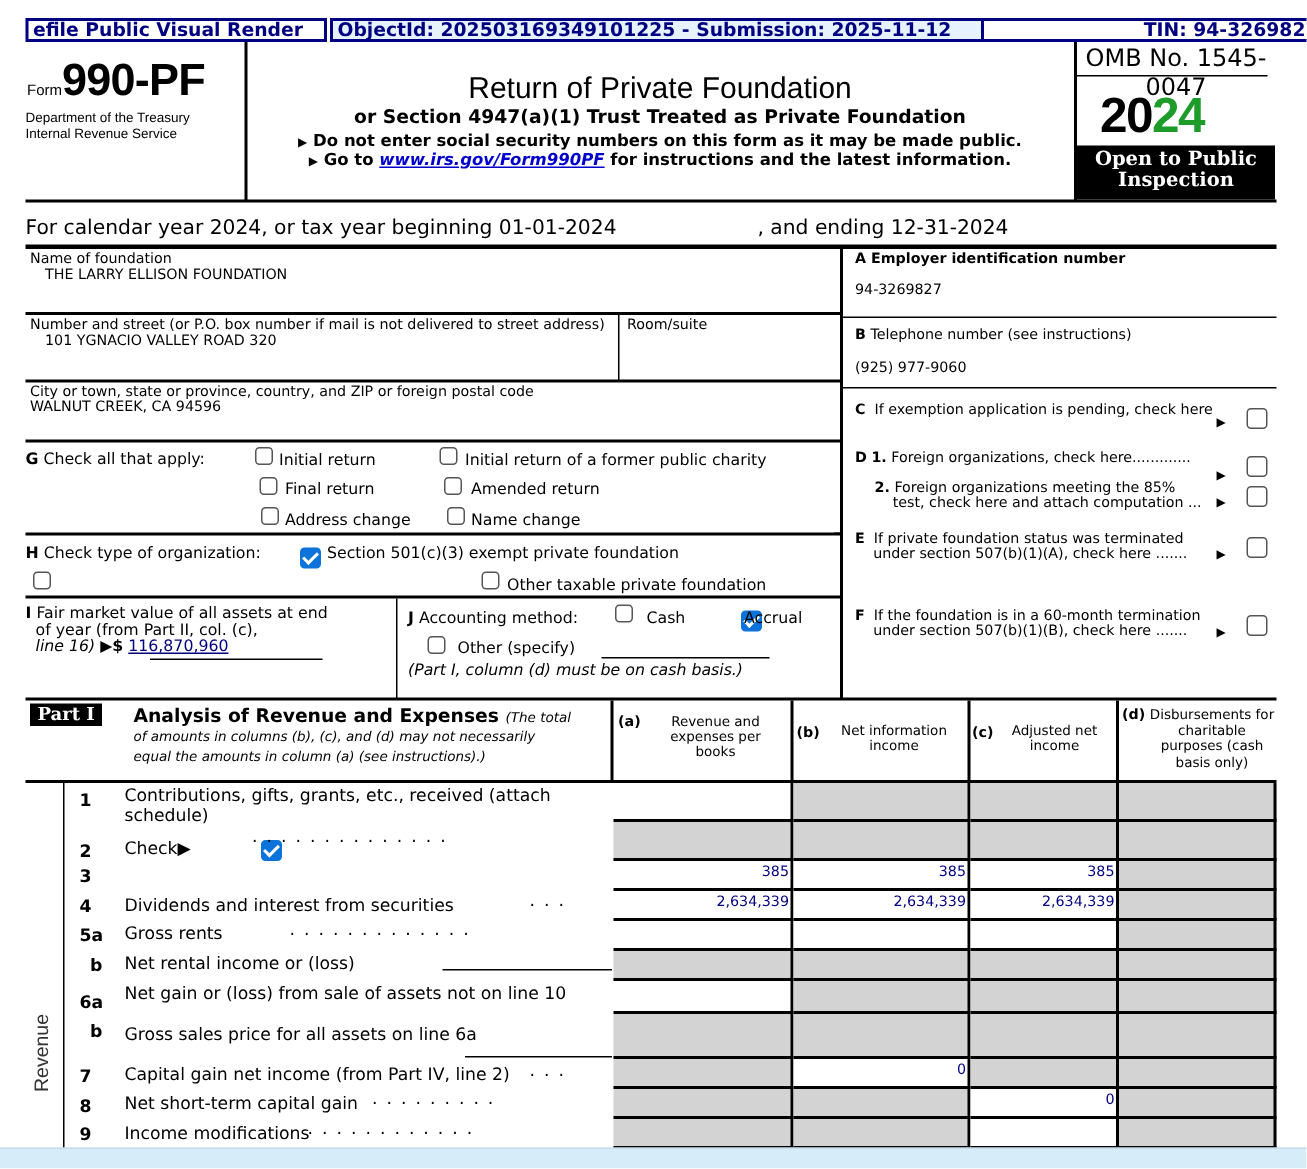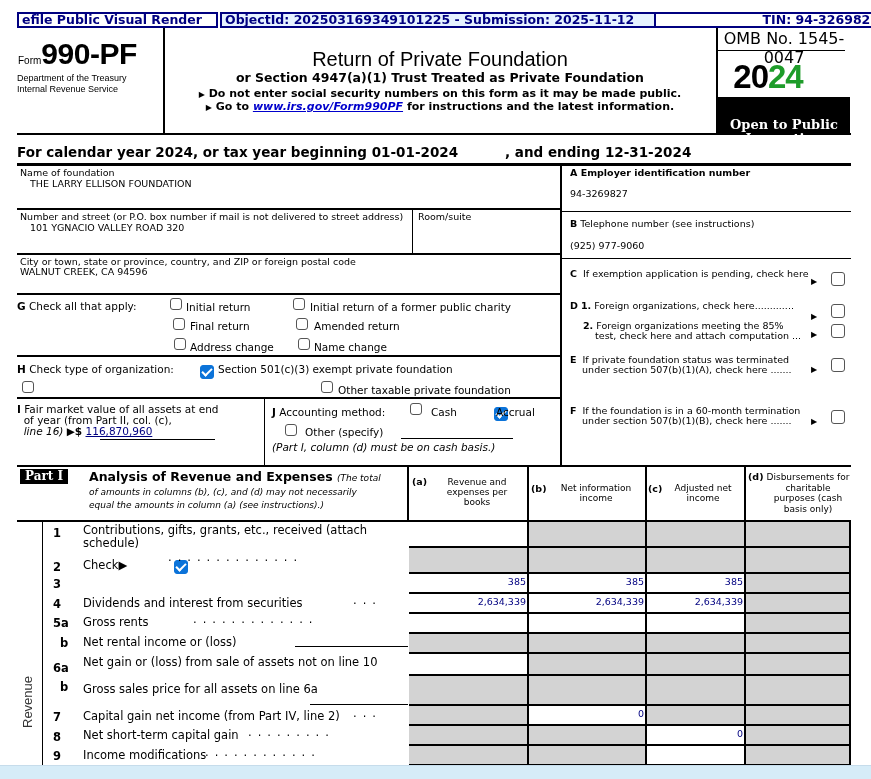--- a/index.html
+++ b/index.html
@@ -16,22 +16,22 @@
 .form-small{font-size:10px}
 .form-big{font-size:30px;font-weight:bold;letter-spacing:-0.5px}
 .dept{position:absolute;left:17px;top:73px;font-family:"Liberation Sans",sans-serif;font-size:9px;line-height:11px}
 .title1{position:absolute;left:164px;top:48px;width:552px;text-align:center;font-family:"Liberation Sans",sans-serif;font-size:20px;font-weight:normal}
 .title2{position:absolute;left:164px;top:70px;width:552px;text-align:center;font-size:12.5px;font-weight:bold}
 .title3{position:absolute;left:164px;top:88px;width:552px;text-align:center;font-size:11px;font-weight:bold;line-height:12px}
 .title3 a{color:#00c;font-style:italic;text-decoration:underline}
 .omb{position:absolute;left:718px;top:29px;width:132px;text-align:center;font-size:16px}
 .year{position:absolute;left:702px;top:58px;width:132px;text-align:center;font-family:"Liberation Sans",sans-serif;font-size:33px;font-weight:bold;letter-spacing:-1px}
 .year .g{color:#1e9c2a}
-.opi{position:absolute;left:718px;top:97px;width:132px;height:36px;background:#000;color:#fff;font-family:"DejaVu Serif",serif;font-weight:bold;font-size:13px;text-align:center;line-height:14px;padding-top:21px}
-.calyr{position:absolute;top:144px;font-size:13.5px;font-weight:bold;white-space:nowrap}
+.opi{position:absolute;left:718px;top:97px;width:132px;height:36px;background:#000;color:#fff;font-family:"DejaVu Serif",serif;font-weight:bold;font-size:13px;text-align:center;line-height:14px;padding-top:3px}
+.calyr{position:absolute;top:144px;font-size:13.5px;font-weight:normal;white-space:nowrap}
 .lbl{position:absolute;font-size:9.5px;white-space:nowrap}
 .val{position:absolute;font-size:9.5px;white-space:nowrap}
 .sm{font-size:10.5px}
 .cb{display:inline-block;width:12px;height:12px;border:1px solid #555;border-radius:3px;background:#fff;vertical-align:middle}
 .cb.big{width:14px;height:14px}
 .cb.on{background:#0b73d9;border-color:#0b73d9;position:relative}
 .cb.on:after{content:"";position:absolute;left:3px;top:0px;width:4px;height:8px;border:solid #fff;border-width:0 2px 2px 0;transform:rotate(45deg)}
 .tri{font-size:8px}
 .row-txt{position:absolute;font-size:11.5px;white-space:nowrap}
 .row-num{position:absolute;font-size:11.5px;font-weight:bold;white-space:nowrap}

